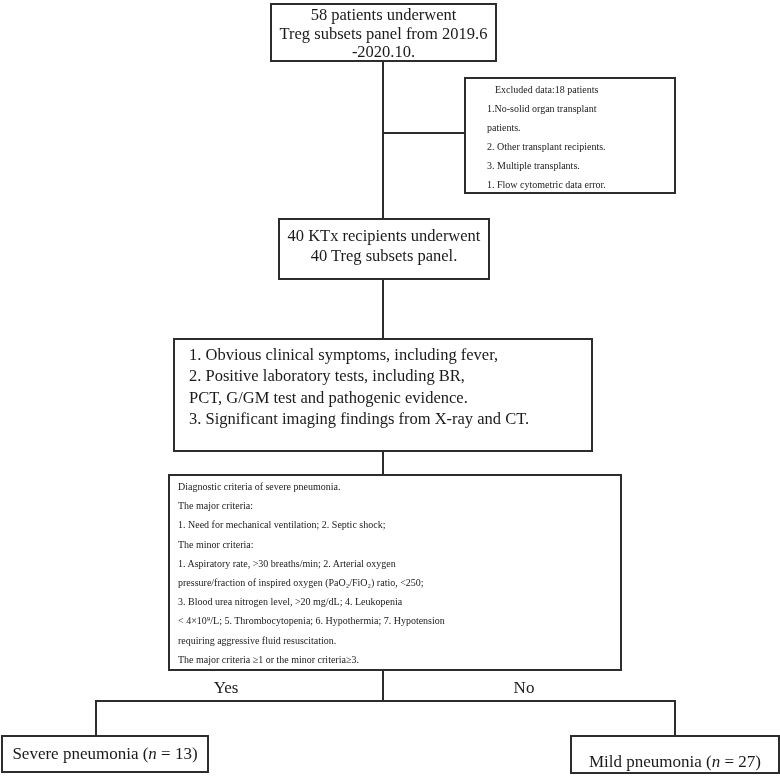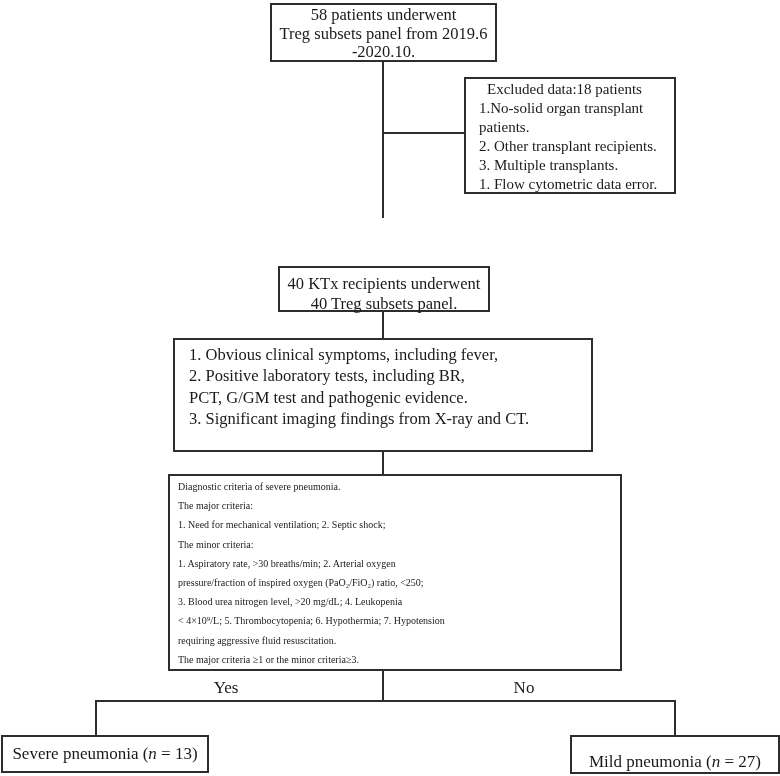--- a/index.html
+++ b/index.html
@@ -20,23 +20,23 @@
     position:absolute;
     background:var(--bg);
     border:2px solid var(--line);
     box-sizing:border-box;
   }
   .tline{white-space:nowrap;}
   .vline,.hline{position:absolute;background:var(--line);}
 
   
   #enrollment{left:270px;top:3px;width:227px;height:59px;font-size:16.5px;line-height:18.5px;padding-top:1px;text-align:center;}
-  #excluded{left:464px;top:77px;width:212px;height:117px;font-size:15px;line-height:19.1px;padding:1px 0 0 13px;}
+  #excluded{left:464px;top:77px;width:212px;height:117px;font-size:10px;line-height:19.1px;padding:1px 0 0 21px;}
   #excluded .tline:first-child{text-indent:8px;}
-  #ktx{left:278px;top:218px;width:212px;height:46px;font-size:16.5px;line-height:20px;padding-top:6px;text-align:center;margin-top:48px;}
+  #ktx{left:278px;top:218px;width:212px;height:62px;font-size:16.5px;line-height:20px;padding-top:6px;text-align:center;}
   #evidence{left:173px;top:338px;width:420px;height:114px;font-size:16.5px;line-height:21.4px;padding:4px 0 0 14px;}
   #criteria{left:168px;top:474px;width:454px;height:197px;font-size:10px;line-height:19.2px;padding:1px 0 0 8px;}
   #severe-box{left:1px;top:735px;width:208px;height:38px;font-size:17px;display:flex;align-items:center;justify-content:center;}
   #mild-box{left:570px;top:735px;width:210px;height:39px;font-size:17px;display:flex;align-items:flex-end;justify-content:center;}
   .nvar{font-style:italic;}
 
   
   .branch-label{position:absolute;font-size:17px;width:60px;text-align:center;}
   #yes-label{left:196px;top:678px;}
   #no-label{left:494px;top:678px;}

